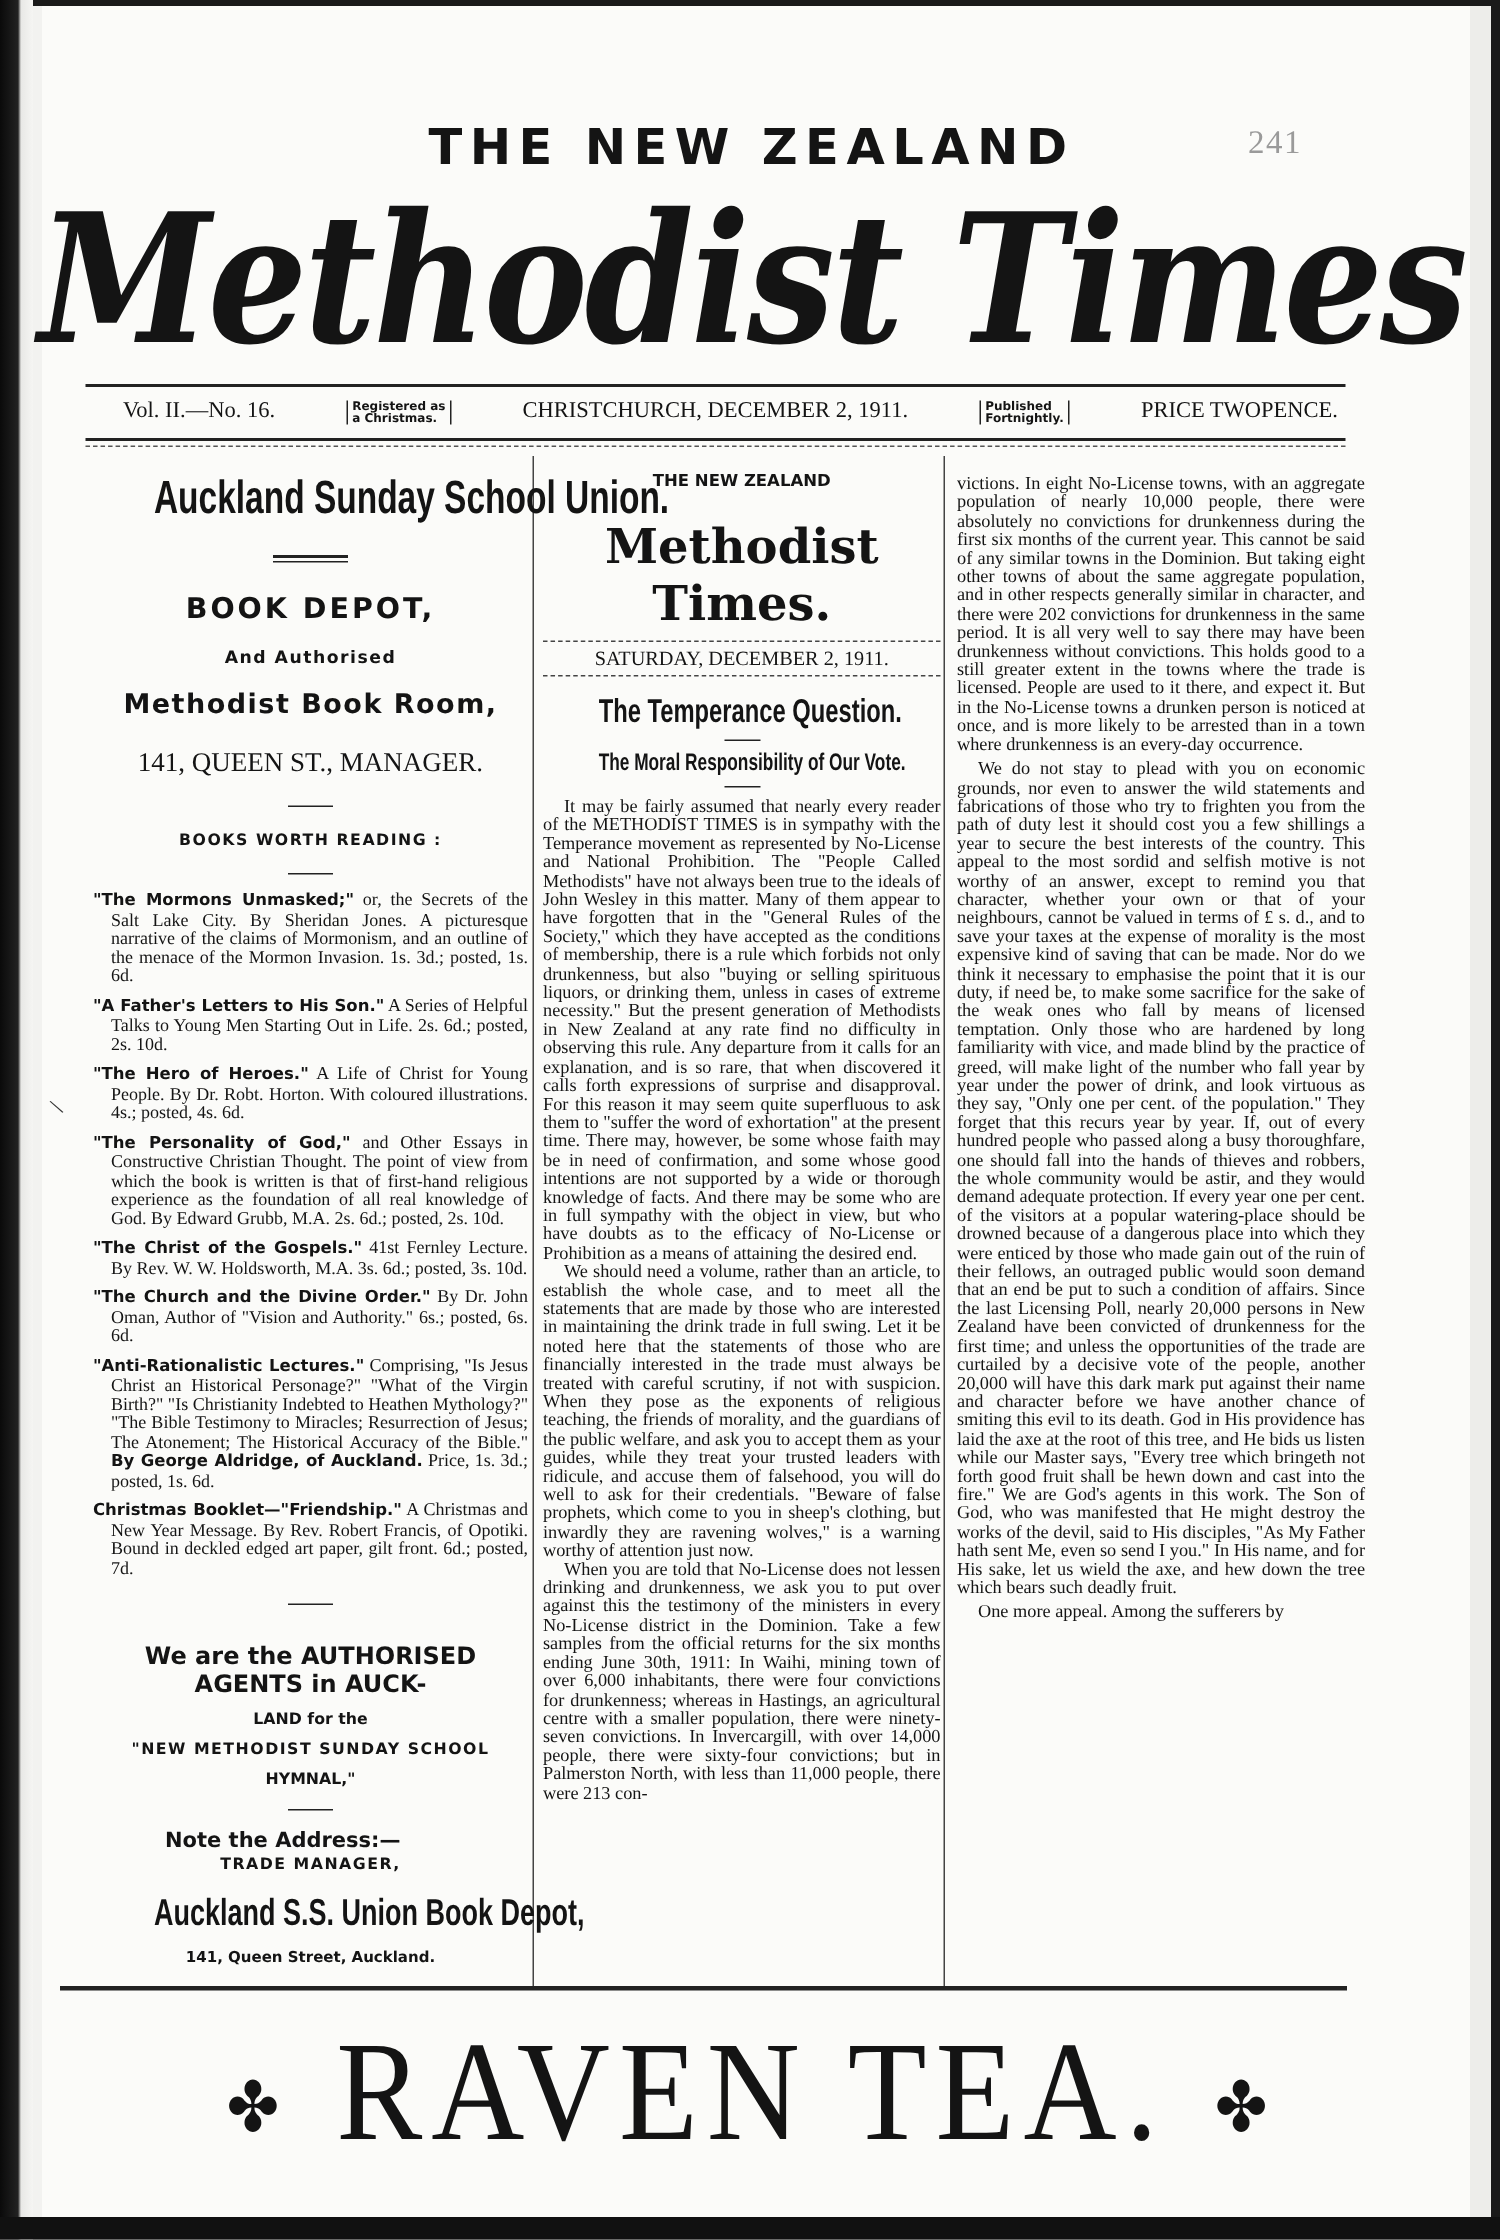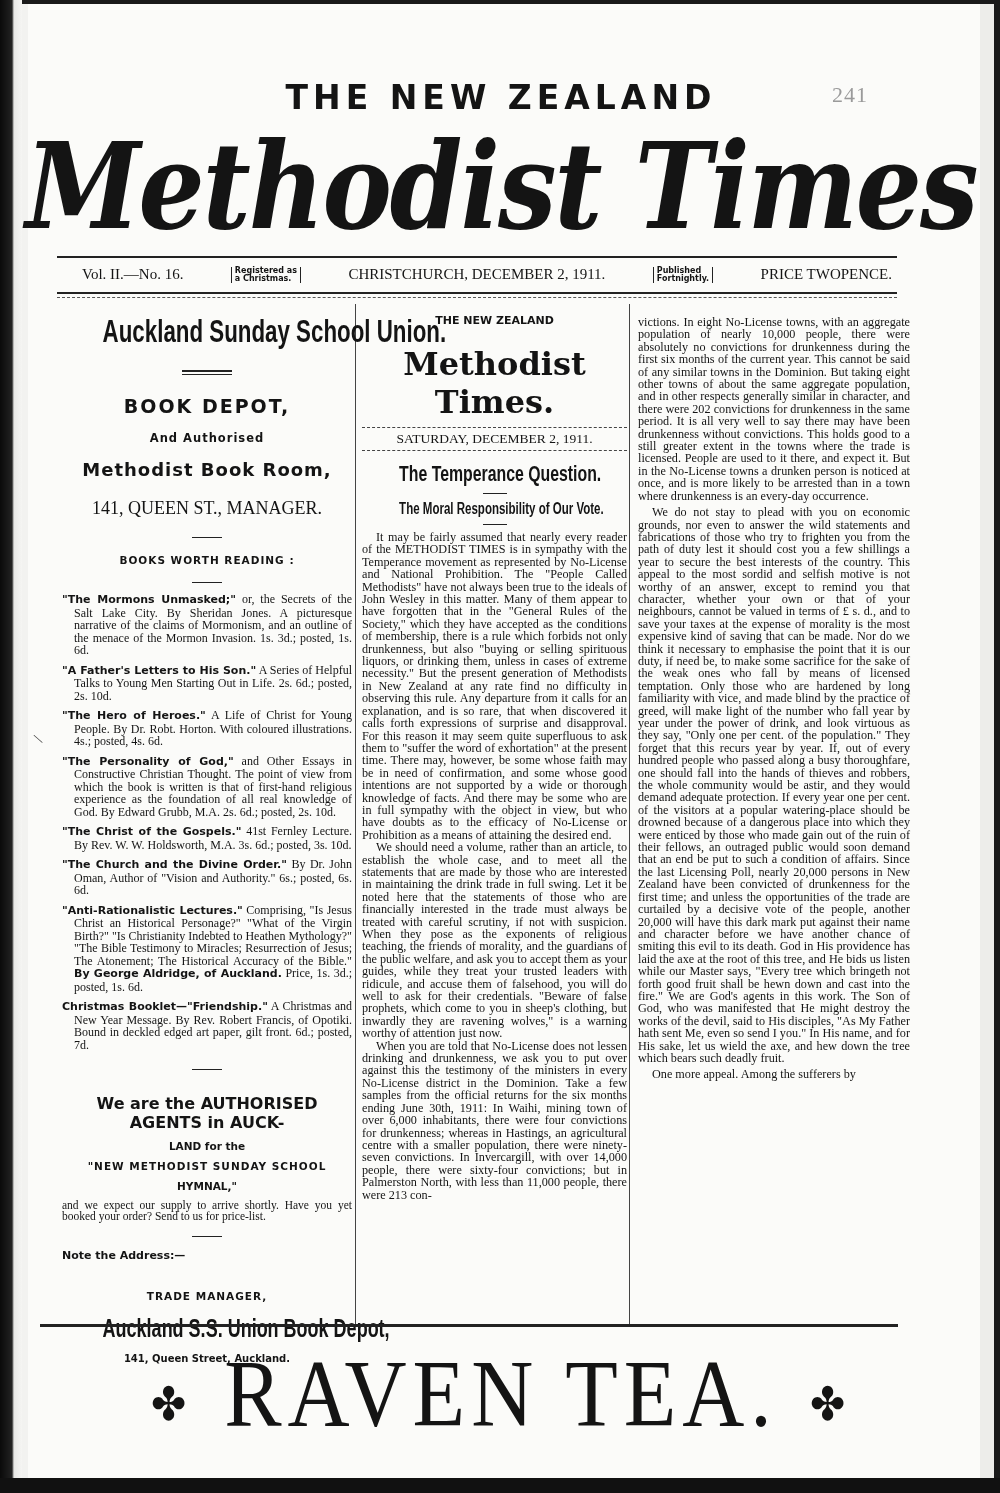--- a/index.html
+++ b/index.html
@@ -74,24 +74,23 @@
     <div class="book"><b>"The Christ of the Gospels."</b><span> 41st Fernley Lecture. By Rev. W. W. Holdsworth, M.A. 3s. 6d.; posted, 3s. 10d.</span></div>
     <div class="book"><b>"The Church and the Divine Order."</b><span> By Dr. John Oman, Author of "Vision and Authority." 6s.; posted, 6s. 6d.</span></div>
     <div class="book"><b>"Anti-Rationalistic Lectures."</b><span> Comprising, "Is Jesus Christ an Historical Personage?" "What of the Virgin Birth?" "Is Christianity Indebted to Heathen Mythology?" "The Bible Testimony to Miracles; Resurrection of Jesus; The Atonement; The Historical Accuracy of the Bible." </span><b>By George Aldridge, of Auckland.</b><span> Price, 1s. 3d.; posted, 1s. 6d.</span></div>
     <div class="book" style="padding-left:12px;"><b>Christmas Booklet—"Friendship."</b><span> A Christmas and New Year Message. By Rev. Robert Francis, of Opotiki. Bound in deckled edged art paper, gilt front. 6d.; posted, 7d.</span></div>
 
     <div class="short-rule" style="border-top-width:1px;margin-top:18px;width:30px;"></div>
     <div class="center sans-b" style="font-size:16px;margin-top:24px;">We are the AUTHORISED AGENTS in AUCK-</div>
     <div class="center sans-b" style="font-size:10.5px;margin-top:8px;">LAND for the</div>
     <div class="center sans-b" style="font-size:10.5px;margin-top:8px;letter-spacing:1px;">"NEW METHODIST SUNDAY SCHOOL</div>
     <div class="center sans-b" style="font-size:10.5px;margin-top:8px;">HYMNAL,"</div>
-    <div class="book" style="padding-left:0;text-indent:0;margin-top:8px;font-size:11.5px;line-height:11px;">and we expect our supply to arrive shortly. Have you yet booked your order? Send to us for price-list.</div>
     <div class="short-rule" style="border-top-width:1px;margin-top:14px;width:30px;"></div>
-    <div class="sans-b" style="font-size:11px;margin-top:12px;">Note the Address:—</div>
-    <div class="center sans-b" style="font-size:10.5px;margin-top:28px;letter-spacing:1px;">TRADE MANAGER,</div>
+    <div class="sans-b" style="font-size:14px;margin-top:12px;margin-left:48px;">Note the Address:—</div>
+    <div class="center sans-b" style="font-size:10.5px;margin-top:2px;letter-spacing:1px;">TRADE MANAGER,</div>
     <div style="margin-top:12px;font-size:25px;" class="condensed">Auckland S.S. Union Book Depot,</div>
     <div class="center sans-b" style="font-size:10px;margin-top:10px;">141, Queen Street, Auckland.</div>
   </div>
 
   <div class="mark">\</div>
 
   <div class="col col-mid">
     <div class="center sans-b" style="font-size:11px;margin-top:10px;">THE NEW ZEALAND</div>
     <div class="center" style="font-size:32px;font-weight:bold;font-family:'DejaVu Serif',serif;margin-top:18px;">Methodist Times.</div>
     <div style="border-top:1px dashed #444;margin-top:6px;"></div>

